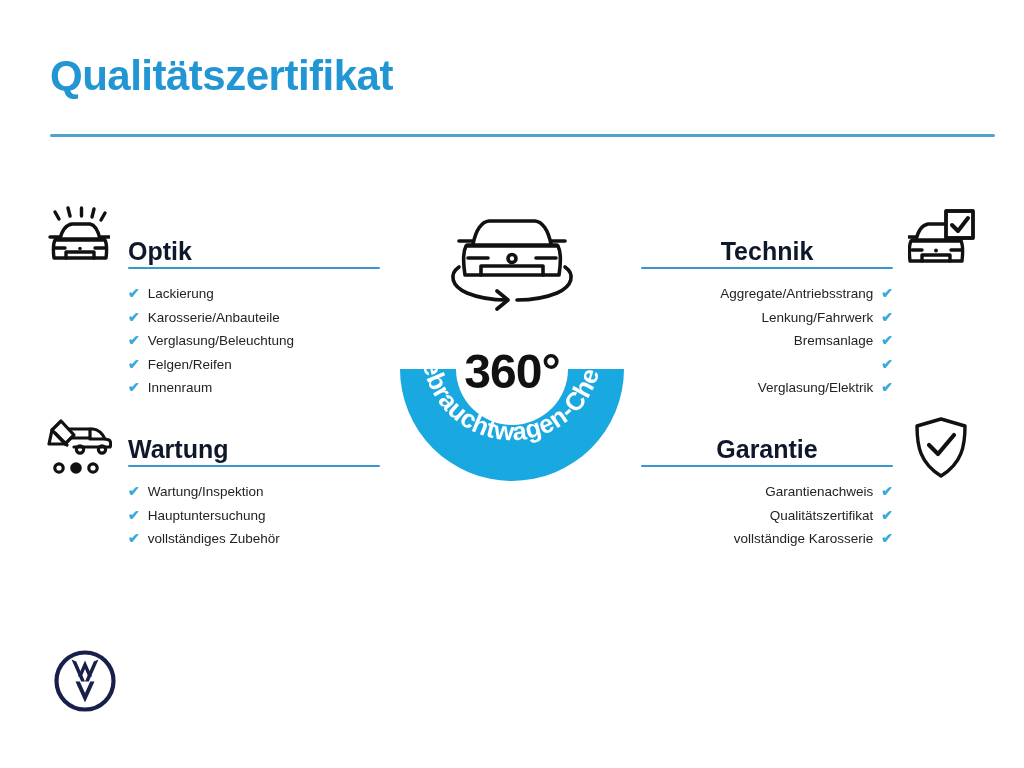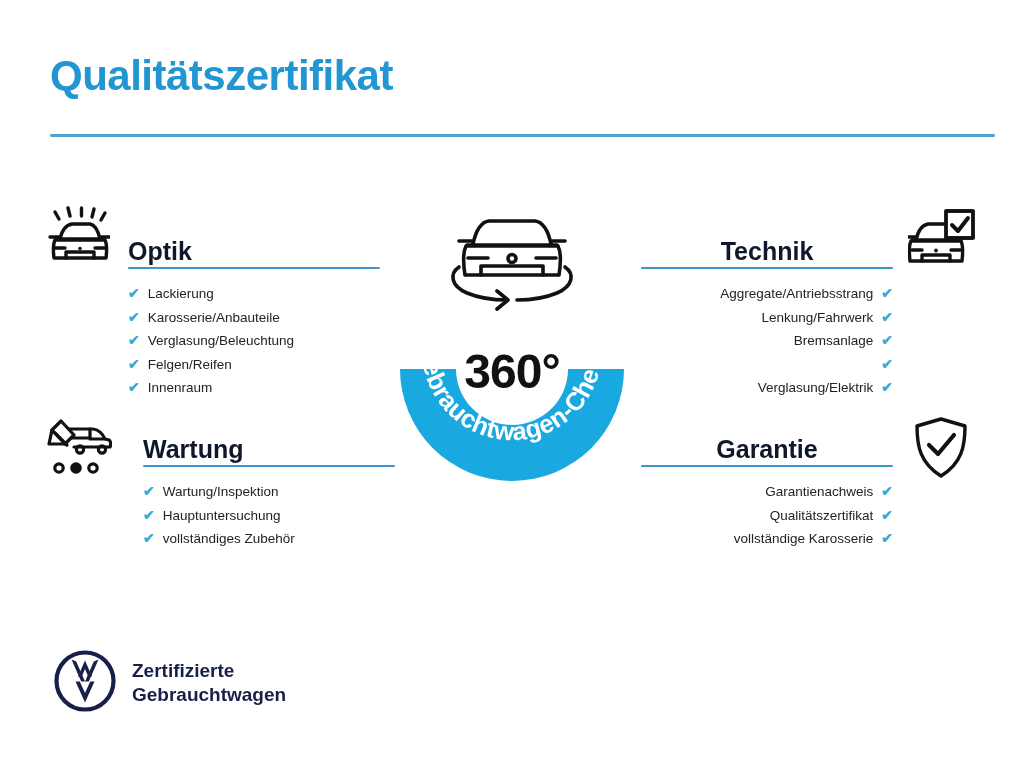--- a/index.html
+++ b/index.html
@@ -84,21 +84,21 @@
   .col-left .item { justify-content: flex-start; }
   .col-left .check { margin-right: 8px; }
 
   
   .col-right .block-heading { text-align: center; }
   .col-right .item { justify-content: flex-end; }
   .col-right .check { margin-left: 8px; }
 
   
   #block-optik    { left: 128px; top: 240px; width: 252px; }
-  #block-wartung  { left: 143px; top: 438px; width: 252px; }
+  #block-wartung  { left: 128px; top: 438px; width: 252px; }
   #block-technik  { left: 641px; top: 240px; width: 252px; }
   #block-garantie { left: 641px; top: 438px; width: 252px; }
 
   
   .side-icon { position: absolute; }
   #icon-optik    { left: 46px; top: 206px; }
   #icon-wartung  { left: 46px; top: 418px; }
   #icon-technik  { left: 908px; top: 209px; }
   #icon-garantie { left: 912px; top: 416px; }
 
@@ -373,19 +373,15 @@
   <div id="footer">
     <span>
       <svg width="62" height="62" viewBox="0 0 62 62" fill="none">
         <circle cx="31" cy="31" r="28.5" stroke="#18204a" stroke-width="4.2" fill="#ffffff"></circle>
         <path d="M31 52.5 L21.5 31.5 L25.8 31.5 L31 43 L36.2 31.5 L40.5 31.5 Z
                  M17.5 9.6 L22.2 11.5 L31 31.5 L27.2 31.5 Z
                  M44.5 9.6 L39.8 11.5 L31 31.5 L34.8 31.5 Z" fill="#18204a"></path>
         <path d="M31 10.5 L38 26.5 L34.2 26.5 L31 19 L27.8 26.5 L24 26.5 Z" fill="#18204a"></path>
       </svg>
     </span>
-    <div id="footer-text">
-      <div>Zertifizierte</div>
-      <div>Gebrauchtwagen</div>
-    </div>
   </div>
 
 </div>
 
 </body></html>

